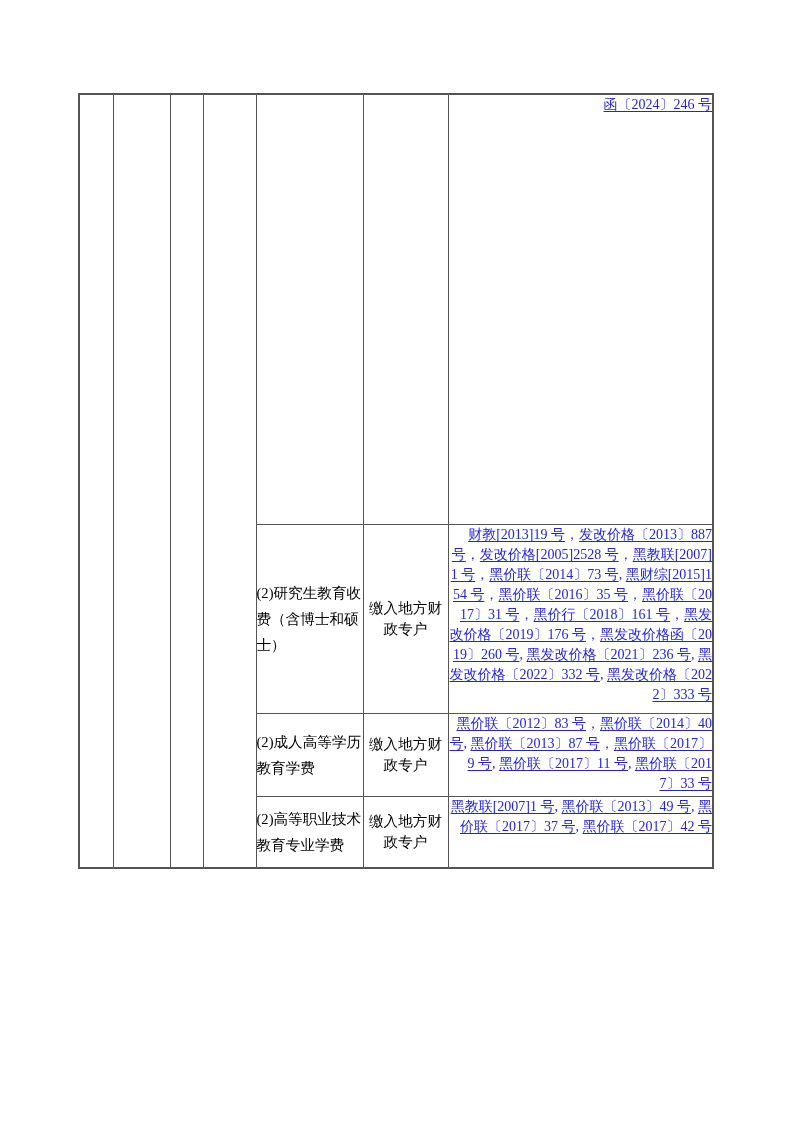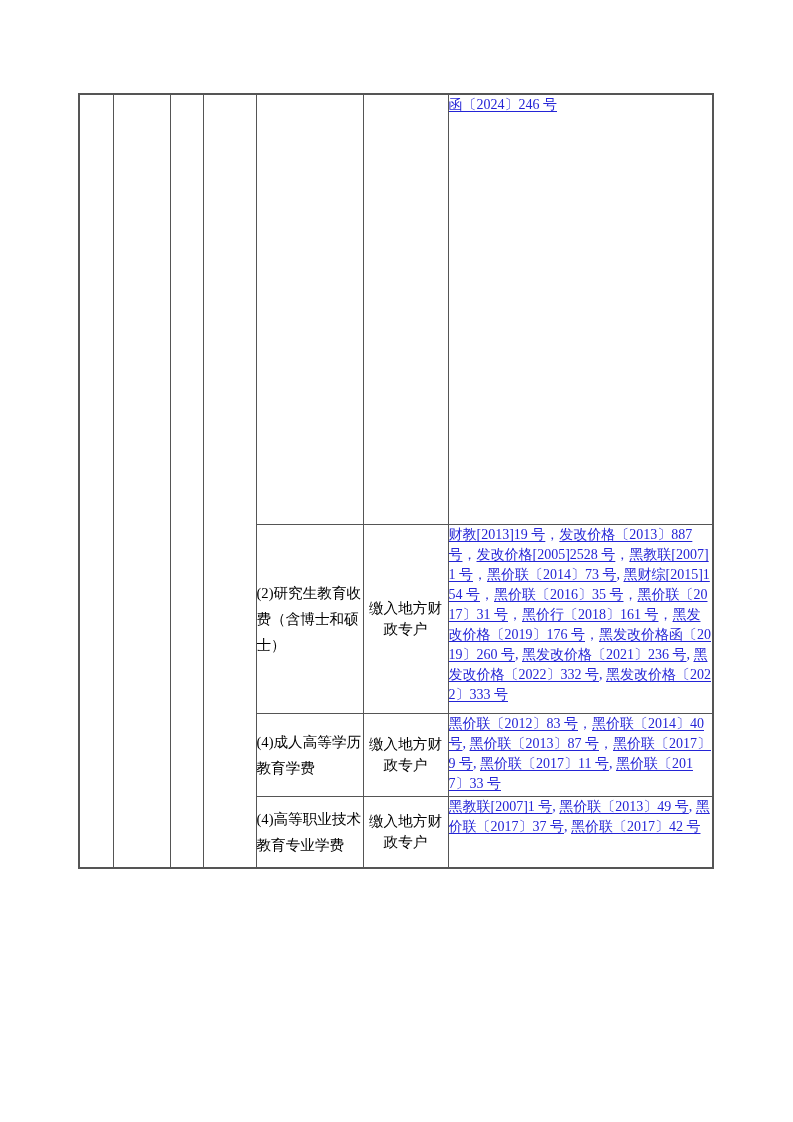--- a/index.html
+++ b/index.html
@@ -45,21 +45,21 @@
     font-size: 14.6px;
     line-height: 21px;
     padding: 2px 8px;
     text-align: center;
   }
   td.links-cell {
     vertical-align: top;
     font-size: 14px;
     line-height: 20px;
     padding: 4px 2px 4px 5px;
-    text-align: left;
+    text-align: right;
   }
   a.doc-link {
     color: var(--link-color, #2424d6);
     text-decoration: underline;
     text-underline-offset: 2px;
     cursor: pointer;
   }
   span.link-sep {
     color: var(--link-color, #2424d6);
     text-decoration: none;
@@ -88,24 +88,24 @@
           <td class="item-cell"></td>
           <td class="payment-cell"></td>
           <td class="links-cell"><a class="doc-link">函〔2024〕246 号</a></td>
         </tr>
         <tr style="height: 189px;">
           <td class="item-cell">(2)研究生教育收费（含博士和硕士）</td>
           <td class="payment-cell">缴入地方财政专户</td>
           <td class="links-cell"><a class="doc-link">财教[2013]19 号</a><span class="link-sep">，</span><a class="doc-link">发改价格〔2013〕887 号</a><span class="link-sep">，</span><a class="doc-link">发改价格[2005]2528 号</a><span class="link-sep">，</span><a class="doc-link">黑教联[2007]1 号</a><span class="link-sep">，</span><a class="doc-link">黑价联〔2014〕73 号</a><span class="link-sep">, </span><a class="doc-link">黑财综[2015]154 号</a><span class="link-sep">，</span><a class="doc-link">黑价联〔2016〕35 号</a><span class="link-sep">，</span><a class="doc-link">黑价联〔2017〕31 号</a><span class="link-sep">，</span><a class="doc-link">黑价行〔2018〕161 号</a><span class="link-sep">，</span><a class="doc-link">黑发改价格〔2019〕176 号</a><span class="link-sep">，</span><a class="doc-link">黑发改价格函〔2019〕260 号</a><span class="link-sep">, </span><a class="doc-link">黑发改价格〔2021〕236 号</a><span class="link-sep">, </span><a class="doc-link">黑发改价格〔2022〕332 号</a><span class="link-sep">, </span><a class="doc-link">黑发改价格〔2022〕333 号</a></td>
         </tr>
         <tr style="height: 83px;">
-          <td class="item-cell">(4)成人高等学历教育学费</td>
+          <td class="item-cell">(2)成人高等学历教育学费</td>
           <td class="payment-cell">缴入地方财政专户</td>
           <td class="links-cell"><a class="doc-link">黑价联〔2012〕83 号</a><span class="link-sep">，</span><a class="doc-link">黑价联〔2014〕40 号</a><span class="link-sep">, </span><a class="doc-link">黑价联〔2013〕87 号</a><span class="link-sep">，</span><a class="doc-link">黑价联〔2017〕9 号</a><span class="link-sep">, </span><a class="doc-link">黑价联〔2017〕11 号</a><span class="link-sep">, </span><a class="doc-link">黑价联〔2017〕33 号</a></td>
         </tr>
         <tr style="height: 72px;">
-          <td class="item-cell">(4)高等职业技术教育专业学费</td>
+          <td class="item-cell">(2)高等职业技术教育专业学费</td>
           <td class="payment-cell">缴入地方财政专户</td>
           <td class="links-cell"><a class="doc-link">黑教联[2007]1 号</a><span class="link-sep">, </span><a class="doc-link">黑价联〔2013〕49 号</a><span class="link-sep">, </span><a class="doc-link">黑价联〔2017〕37 号</a><span class="link-sep">, </span><a class="doc-link">黑价联〔2017〕42 号</a></td>
         </tr>
       </tbody>
   </table>
 </div>
 
 </body></html>

